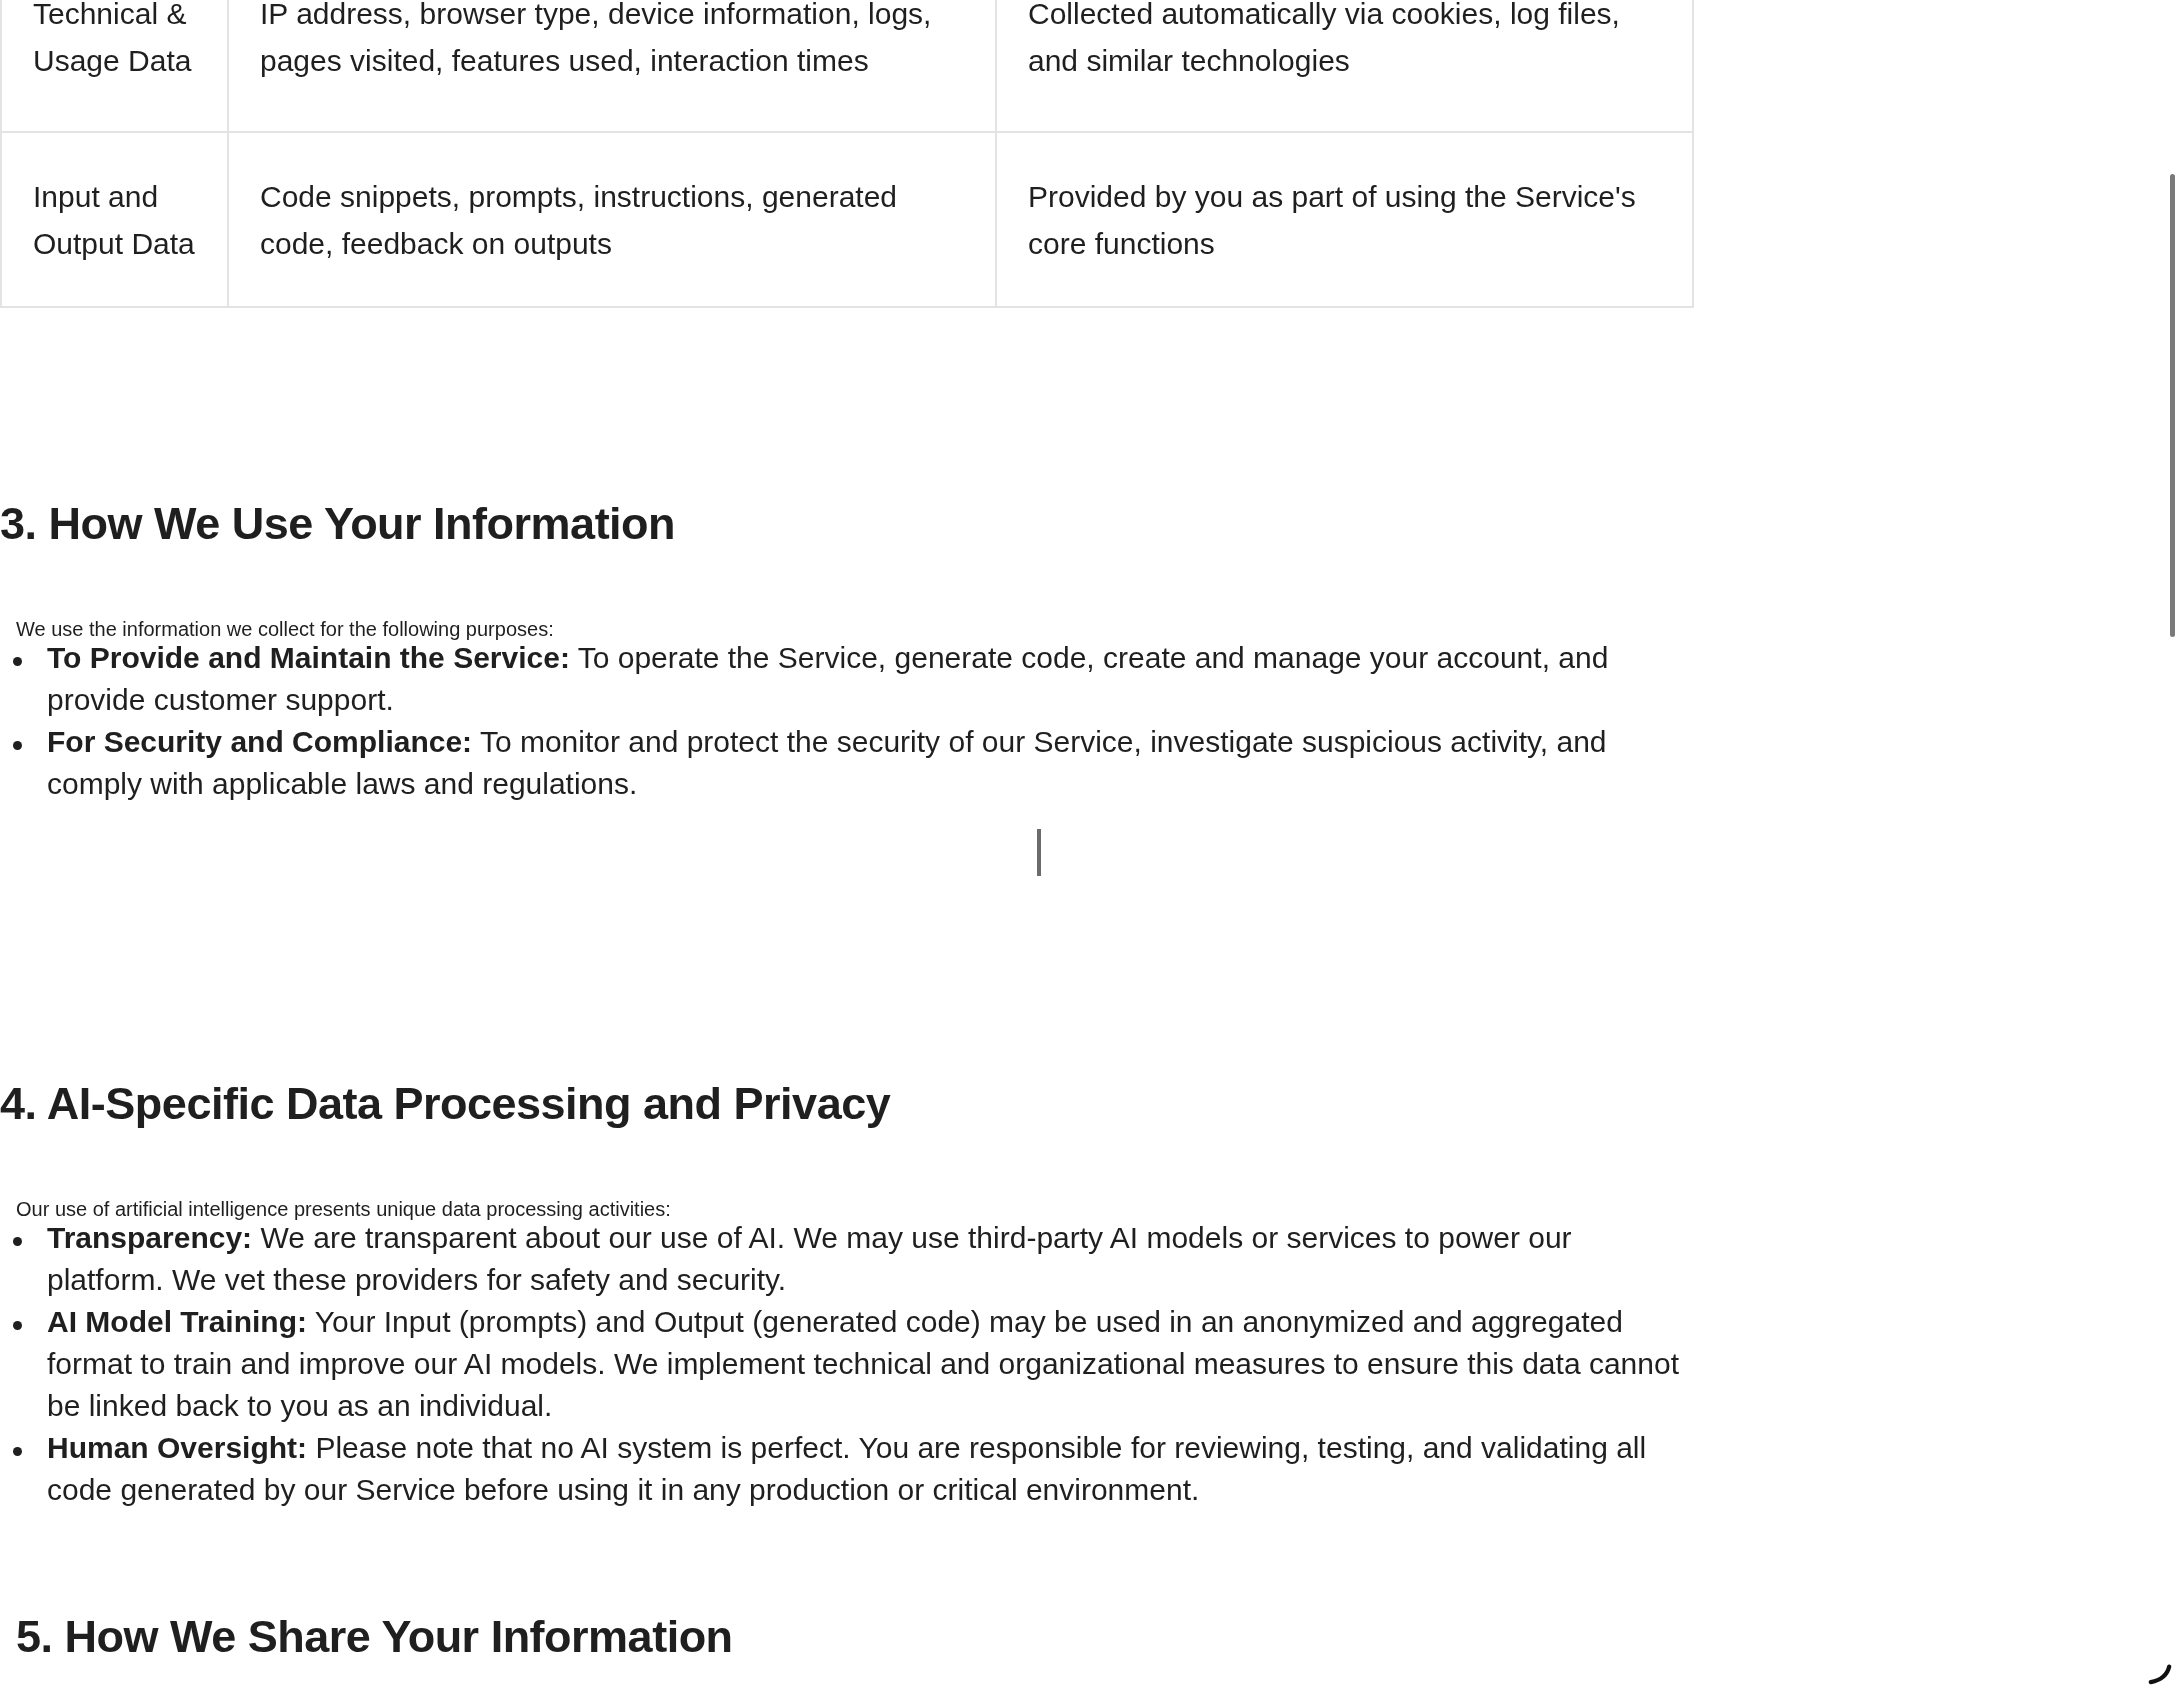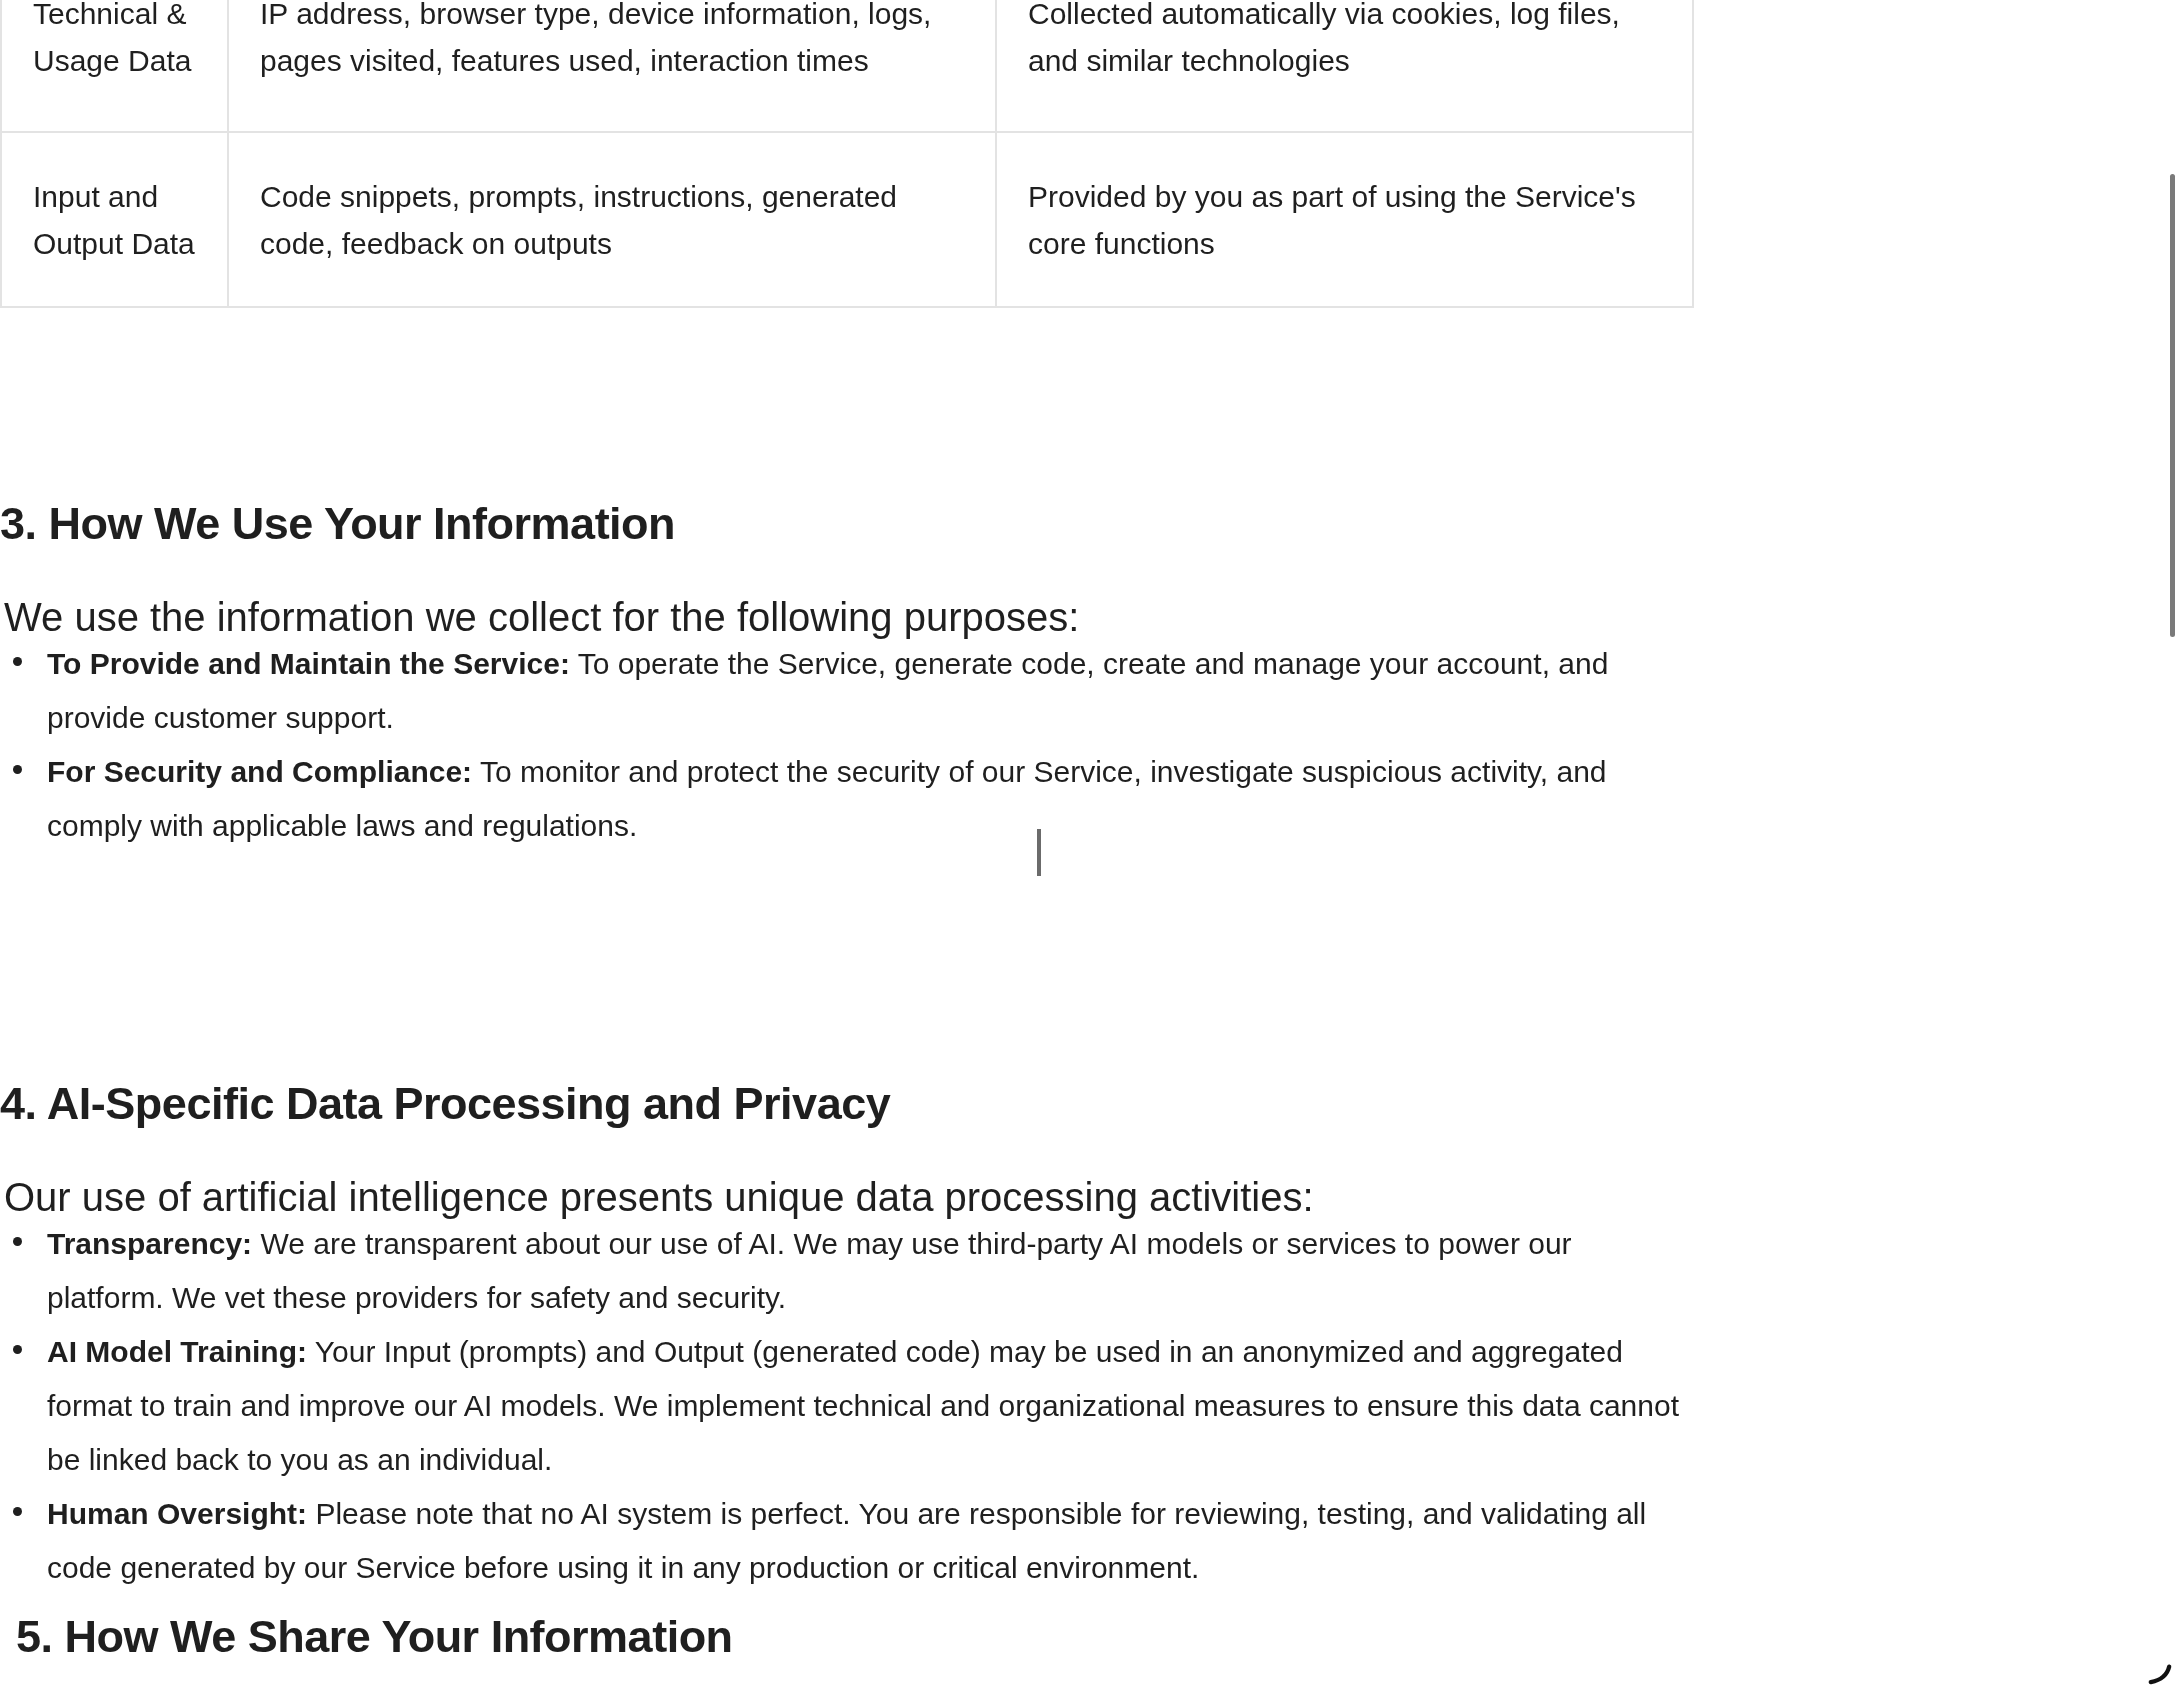--- a/index.html
+++ b/index.html
@@ -45,34 +45,34 @@
     margin: 0;
     font-size: 45px;
     font-weight: 700;
     letter-spacing: -0.5px;
     color: #1f1f1f;
     white-space: nowrap;
   }
   .intro {
     position: absolute;
     left: 0;
-    margin: 4px;
-    font-size: 40px;
+    margin: 16px;
+    font-size: 20px;
     line-height: 47px;
     white-space: nowrap;
   }
   ul.bullets {
     position: absolute;
     left: 0;
     margin: 0;
     padding: 0;
     list-style: none;
     width: 1696px;
     font-size: 30px;
-    line-height: 54px;
+    line-height: 42px;
   }
   ul.bullets li {
     position: relative;
     padding-left: 47px;
   }
   ul.bullets li .bullet {
     position: absolute;
     left: 12.7px; top: 19.6px;
     width: 9.8px; height: 9.8px;
     border-radius: 50%;

